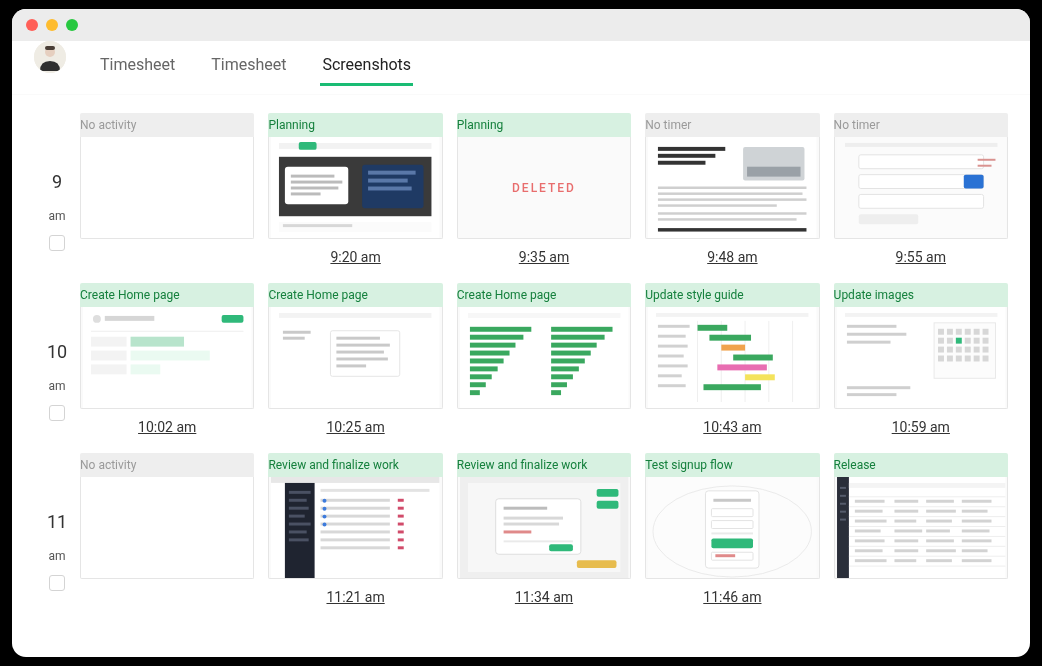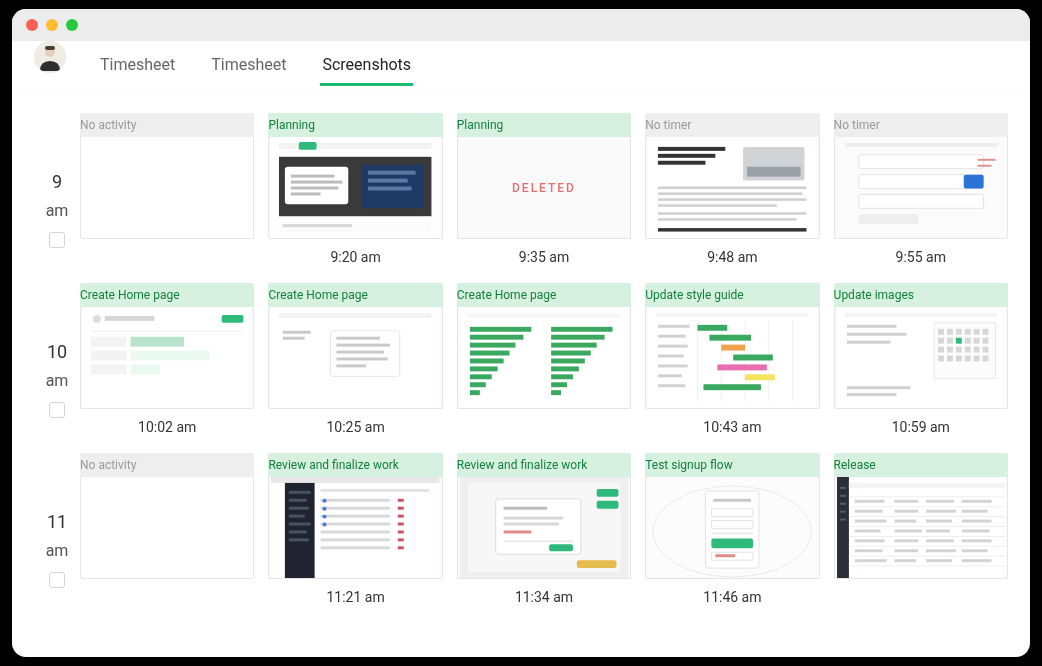--- a/index.html
+++ b/index.html
@@ -76,21 +76,21 @@
   .hour-label {
     width: 46px;
     flex-shrink: 0;
     display: flex;
     flex-direction: column;
     align-items: center;
     padding-top: 60px;
     color: #333;
   }
   .hour-label .num { font-size: 18px; font-weight: 400; line-height: 1; }
-  .hour-label .ampm { font-size: 16px; color: #555; margin-top: 10px; }
+  .hour-label .ampm { font-size: 12px; color: #555; margin-top: 18px; }
   .hour-label .chk {
     margin-top: 12px;
     width: 16px; height: 16px;
     border: 1px solid #d4d4d4;
     border-radius: 3px;
     background: #fff;
   }
 
   .cards {
     flex: 1;
@@ -135,20 +135,21 @@
     color: #e86d6d;
     font-size: 12px;
     letter-spacing: 2px;
     font-weight: 500;
   }
   .timestamp {
     text-align: center;
     font-size: 14px;
     color: #333;
     padding-top: 10px;
+    text-decoration: underline;
   }
 </style>
 </head>
 <body>
 
 <div class="window">
 
   <div class="titlebar">
     <div class="tlight red"></div>
     <div class="tlight yellow"></div>

